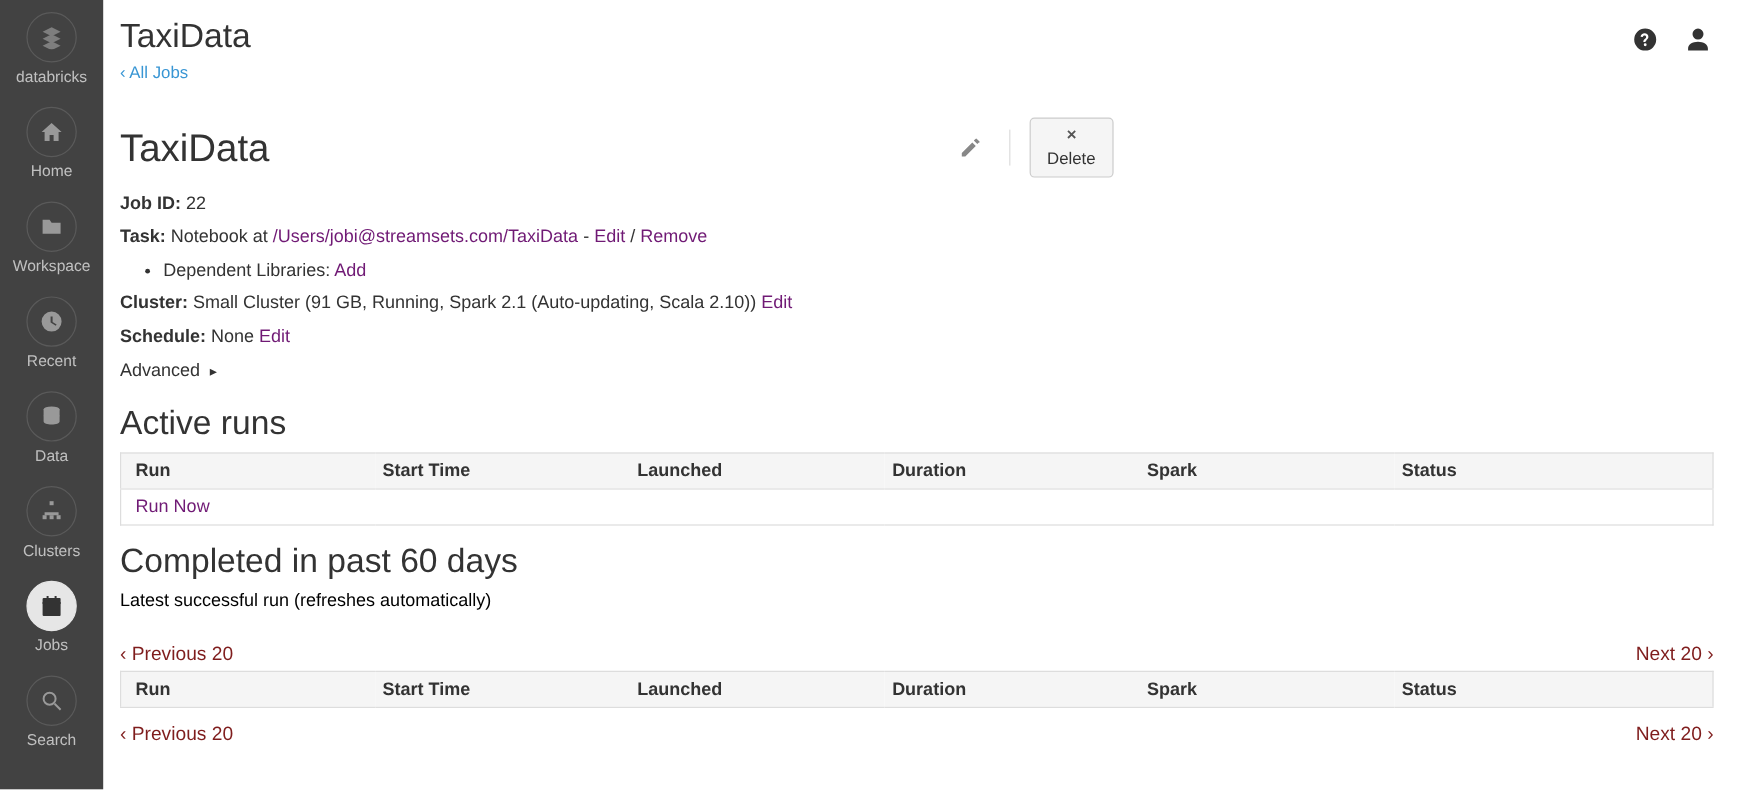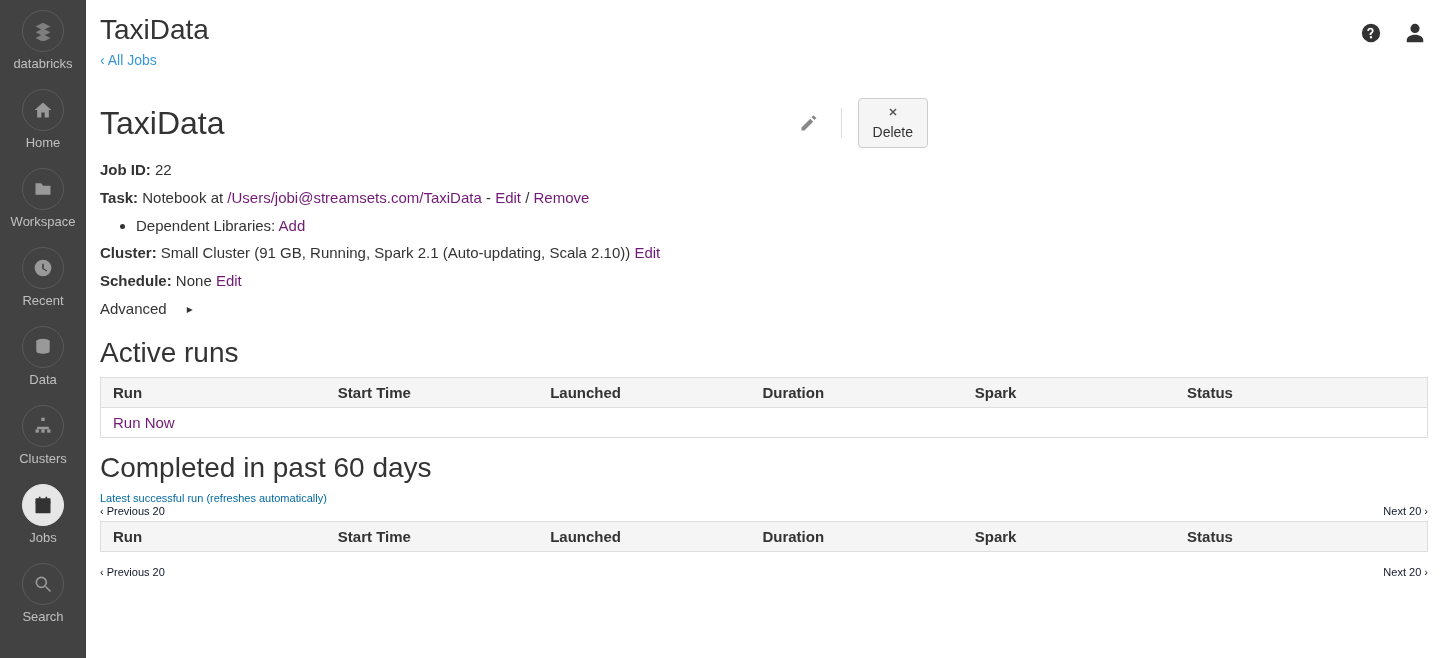--- a/index.html
+++ b/index.html
@@ -137,58 +137,58 @@
   flex-direction: column;
 }
 .btn svg { width: 12px; height: 12px; fill: #555; }
 
 .meta-list { margin-top: 4px; line-height: 1.85; font-size: 15px; }
 .meta-label { font-weight: bold; }
 .link { color: #701a75; cursor: pointer; text-decoration: none; }
 .sep { color: #333; }
 .sublist { margin-left: 36px; list-style: disc; }
 .sublist li { list-style-position: outside; }
-.advanced-row { cursor: pointer; display: inline-flex; align-items: center; gap: 20px; }
+.advanced-row { cursor: pointer; display: inline-flex; align-items: center; gap: 8px; }
 .caret-right { display: inline-block; font-size: 12px; }
 
 h2.section {
   font-size: 28px;
   font-weight: 300;
   margin-top: 14px;
   margin-bottom: 8px;
 }
-.subnote { color: #0369a1; font-size: 11px; margin-bottom: 1px; }
+.subnote { color: #000000; font-size: 15px; margin-bottom: 28px; }
 
 table.runs {
   width: 100%;
   border-collapse: collapse;
   border: 1px solid #ddd;
   margin-bottom: 14px;
 }
 table.runs th {
   text-align: left;
   font-weight: bold;
   background: #f5f5f5;
-  padding: 6px 25px;
+  padding: 6px 6px;
   border-bottom: 1px solid #ddd;
   font-size: 15px;
 }
 table.runs th:first-child { padding-left: 12px; }
 table.runs td {
   padding: 6px 10px;
   border-top: 1px solid #eee;
   font-size: 15px;
 }
 table.runs td:first-child { padding-left: 12px; }
 
 .pager-row {
   display: flex;
   justify-content: space-between;
-  color: #0f172a;
-  font-size: 11px;
+  color: #7f1d1d;
+  font-size: 16px;
   margin-bottom: 4px;
 }
 .pager-row span { cursor: default; }
 
 .col-run { width: 16%; }
 .col-start { width: 16%; }
 .col-launched { width: 16%; }
 .col-duration { width: 16%; }
 .col-spark { width: 16%; }
 .col-status { width: 20%; }

